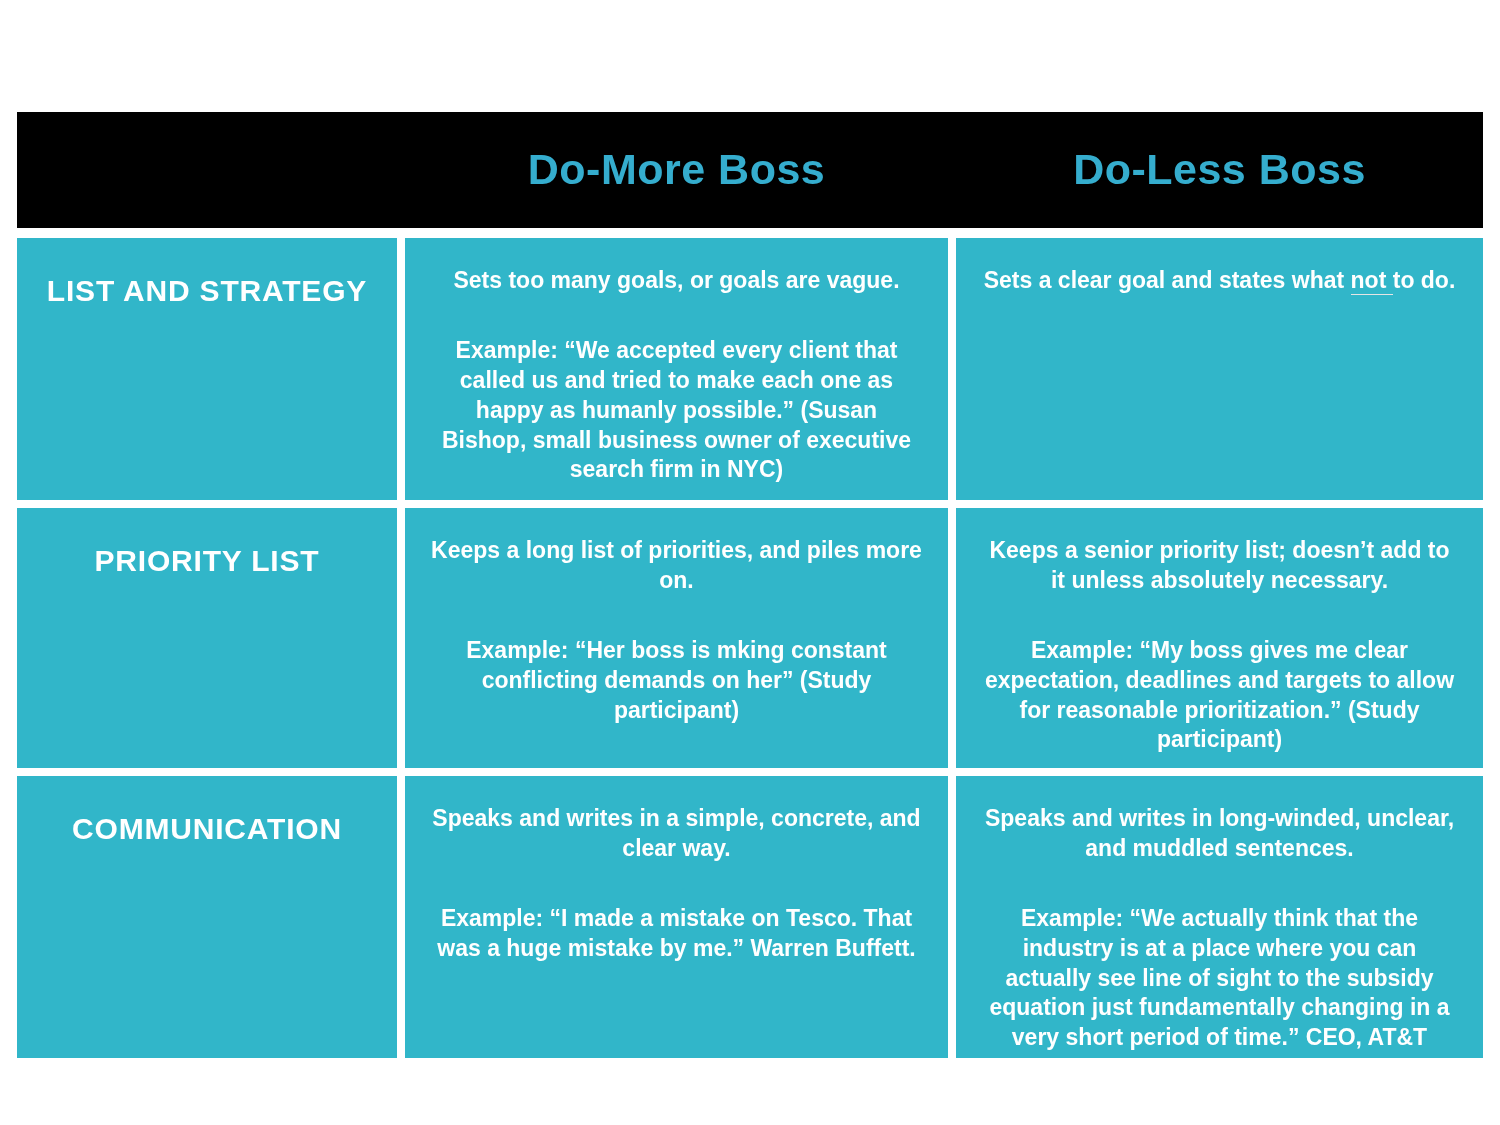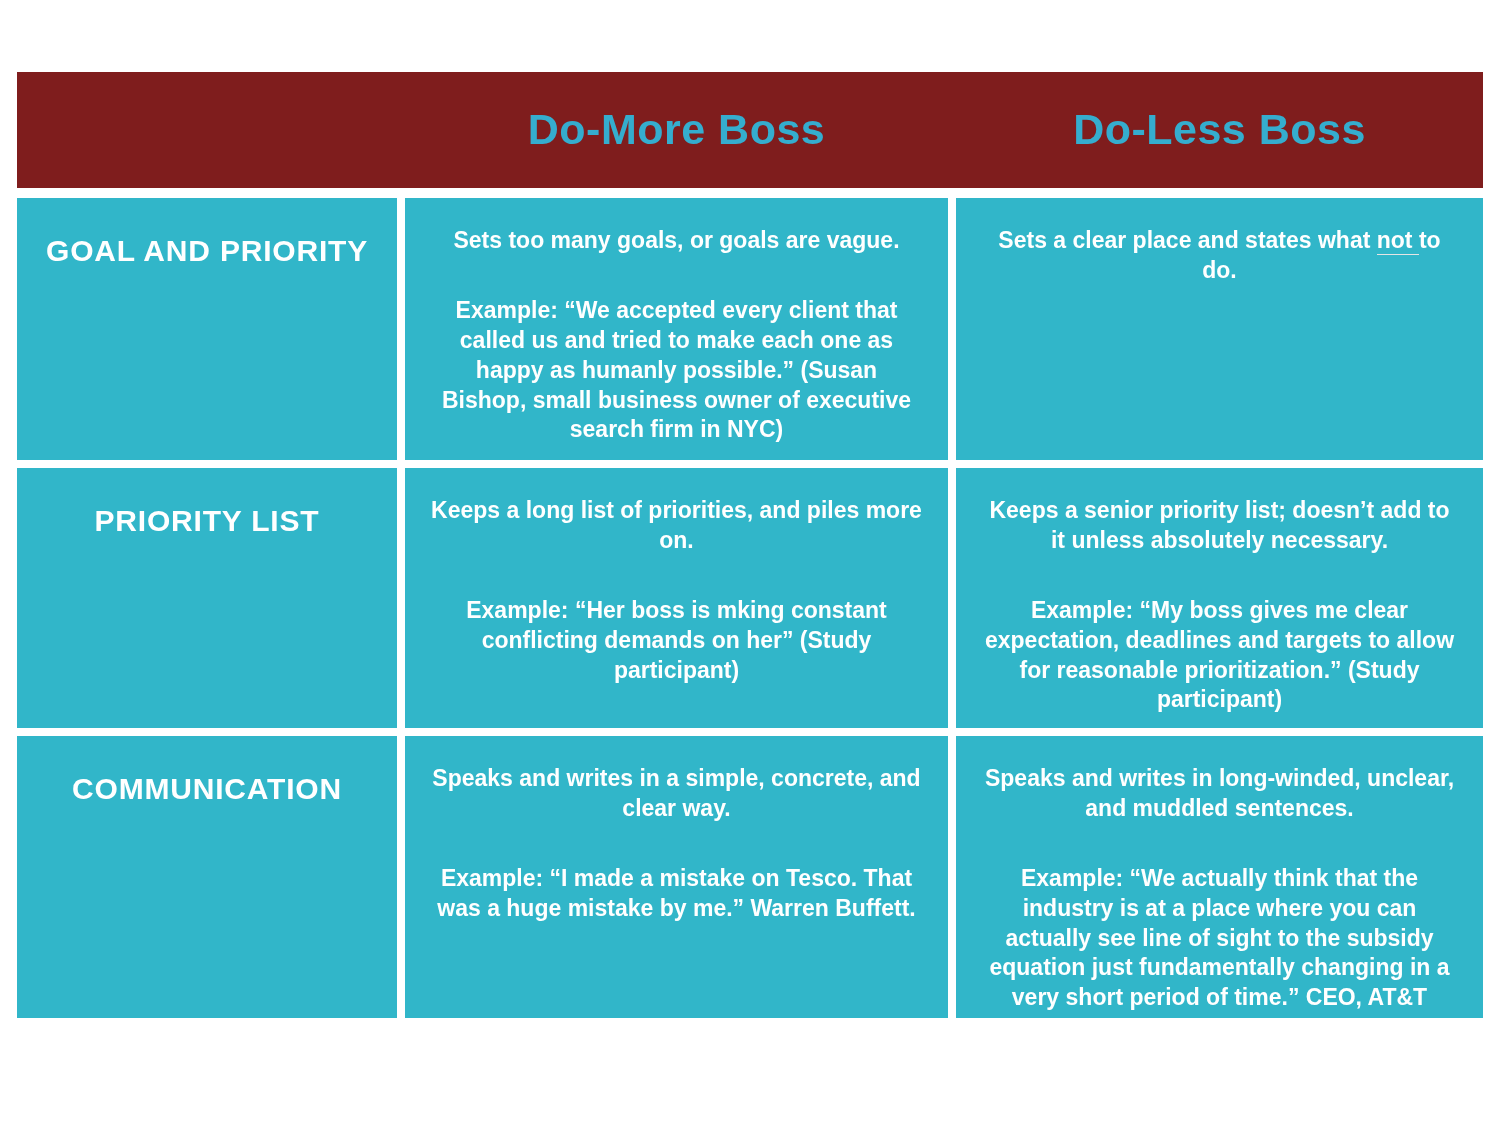--- a/index.html
+++ b/index.html
@@ -13,26 +13,27 @@
     overflow: hidden;
   }
   .table {
     position: absolute;
     left: 17px;
     top: 72px;
     width: 1466px;
   }
   .header-band {
     height: 116px;
-    background: #7f1d1d;
+    background: #000000;
     display: grid;
     grid-template-columns: 380px 543px 527px;
     column-gap: 8px;
     align-items: center;
     margin-bottom: 10px;
+    margin-top: 40px;
   }
   .header-title {
     color: #35ADCE;
     font-size: 43px;
     letter-spacing: 0.5px;
     text-align: center;
     line-height: 1.1;
   }
   .body-grid {
     display: grid;
@@ -73,27 +74,27 @@
   <div class="table">
 
     <div class="header-band">
       <div></div>
       <div class="header-title">Do-More Boss</div>
       <div class="header-title">Do-Less Boss</div>
     </div>
 
     <div class="body-grid">
 
-      <div class="cell label-cell">GOAL AND PRIORITY</div>
+      <div class="cell label-cell">LIST AND STRATEGY</div>
       <div class="cell text-cell">
         <p>Sets too many goals, or goals are vague.</p>
         <p>Example: “We accepted every client that called us and tried to make each one as happy as humanly possible.” (Susan Bishop, small business owner of executive search firm in NYC)</p>
       </div>
       <div class="cell text-cell">
-        <p><span>Sets a clear place and states what </span><span class="u-not">not </span><span>to do.</span></p>
+        <p><span>Sets a clear goal and states what </span><span class="u-not">not </span><span>to do.</span></p>
       </div>
 
       <div class="cell label-cell">PRIORITY LIST</div>
       <div class="cell text-cell">
         <p>Keeps a long list of priorities, and piles more on.</p>
         <p>Example: “Her boss is mking constant conflicting demands on her” (Study participant)</p>
       </div>
       <div class="cell text-cell">
         <p>Keeps a senior priority list; doesn’t add to it unless absolutely necessary.</p>
         <p>Example: “My boss gives me clear expectation, deadlines and targets to allow for reasonable prioritization.” (Study participant)</p>

